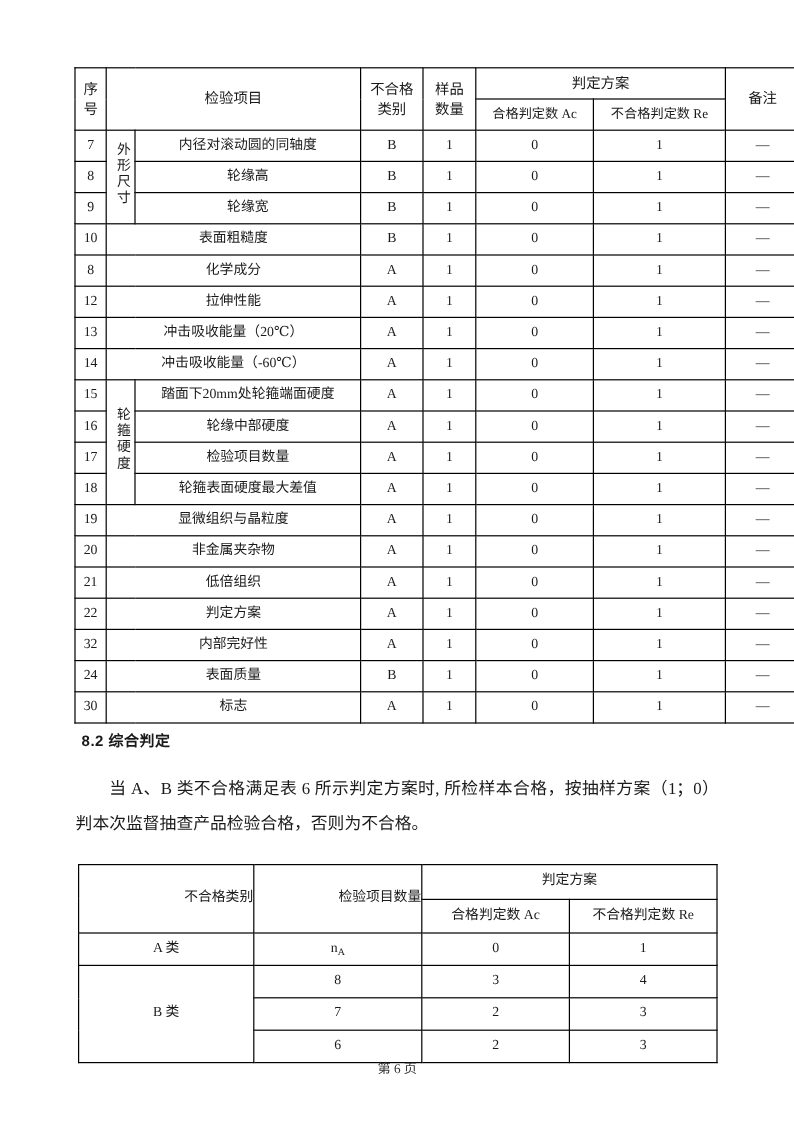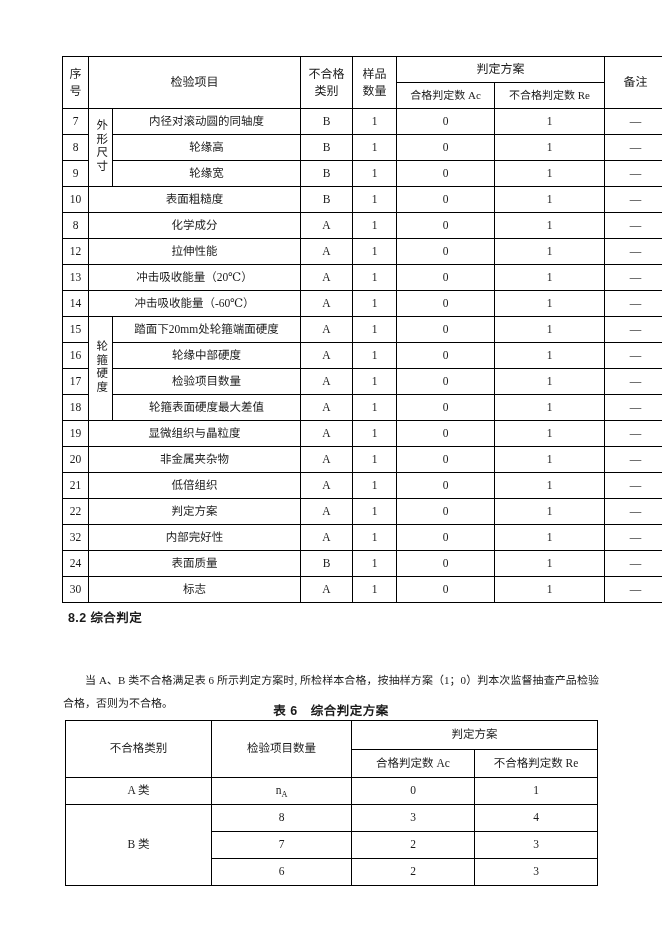--- a/index.html
+++ b/index.html
@@ -92,25 +92,24 @@
     font-family: "Liberation Sans", "DejaVu Sans", sans-serif;
     font-weight: bold;
     font-size: 12.5px;
     letter-spacing: 0.4px;
   }
   #body-paragraph {
     position: absolute;
     left: 63px;
     top: 645px;
     width: 536px;
-    font-size: 11px;
+    font-size: 14px;
     line-height: 2.05;
     text-align: justify;
     text-indent: 2em;
-    margin-top: 24px;
   }
 
   
   #table6-caption {
     position: absolute;
     left: 0;
     top: 700px;
     width: 662px;
     text-align: center;
     font-family: "Liberation Sans", "DejaVu Sans", sans-serif;
@@ -121,21 +120,21 @@
   #table6 {
     position: absolute;
     left: 65px;
     top: 720px;
     width: 532px;
   }
   #table6 td, #table6 th {
     font-size: 11.5px;
     height: 26px;
   }
-  #table6 .tall { height: 56px; }
+  #table6 .tall { height: 56px; text-align: right; }
   .t6-cat   { width: 146px; }
   .t6-count { width: 140px; }
   .t6-ac    { width: 123px; }
   .t6-re    { width: 123px; }
 
   sub { font-size: 0.72em; vertical-align: baseline; position: relative; top: 0.28em; }
 
   
   #page-footer {
     position: absolute;
@@ -366,21 +365,20 @@
           <td>0</td>
           <td>1</td>
           <td class="dash">—</td>
         </tr>
       </tbody>
   </table>
 
   <div id="section-heading">8.2 综合判定</div>
   <div id="body-paragraph">当 A、B 类不合格满足表 6 所示判定方案时, 所检样本合格，按抽样方案（1；0）判本次监督抽查产品检验合格，否则为不合格。</div>
 
-  <div id="table6-caption">表 6　综合判定方案</div>
 
   <table class="grid" id="table6">
     <colgroup>
       <col class="t6-cat">
         <col class="t6-count">
         <col class="t6-ac">
         <col class="t6-re">
     </colgroup>
     <thead>
       <tr>
@@ -413,14 +411,15 @@
           <td>3</td>
         </tr>
         <tr>
           <td>6</td>
           <td>2</td>
           <td>3</td>
         </tr>
       </tbody>
   </table>
 
+  <div id="page-footer">第 6 页</div>
 
 </div>
 
 </body></html>

